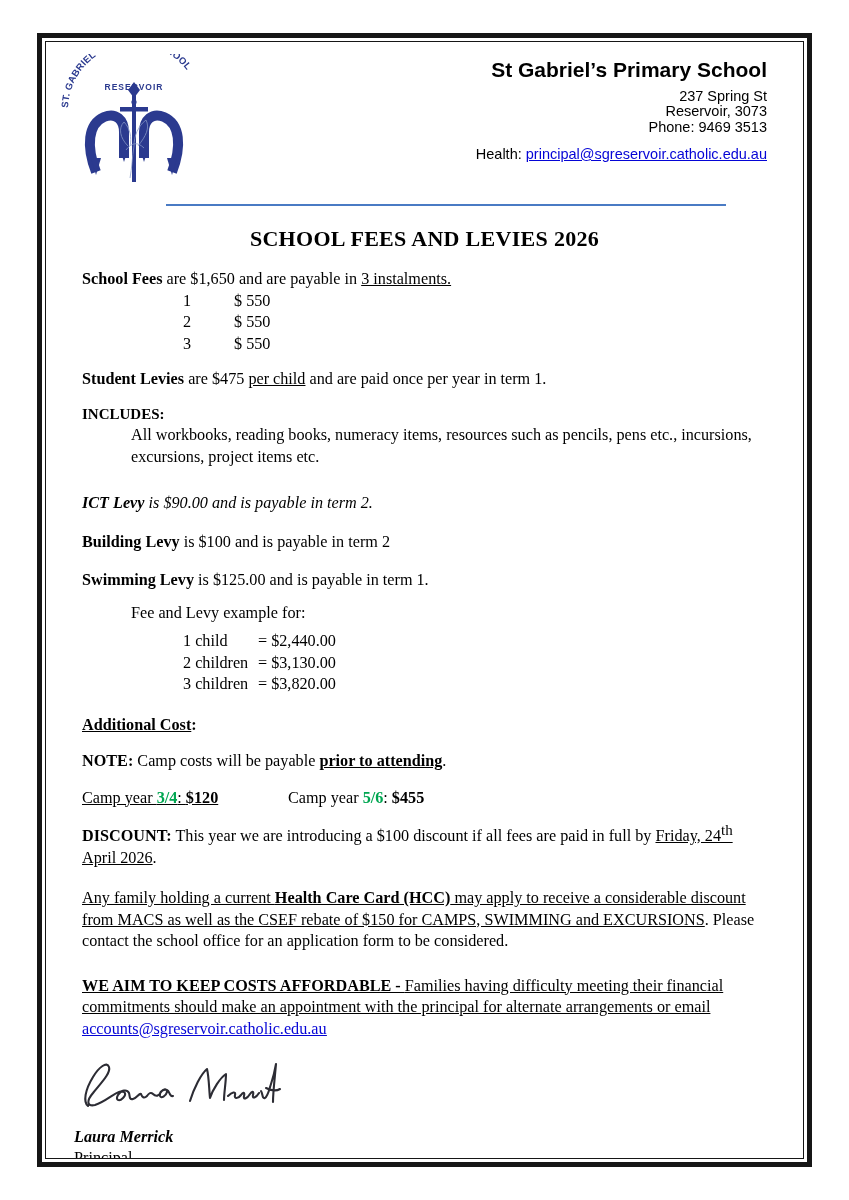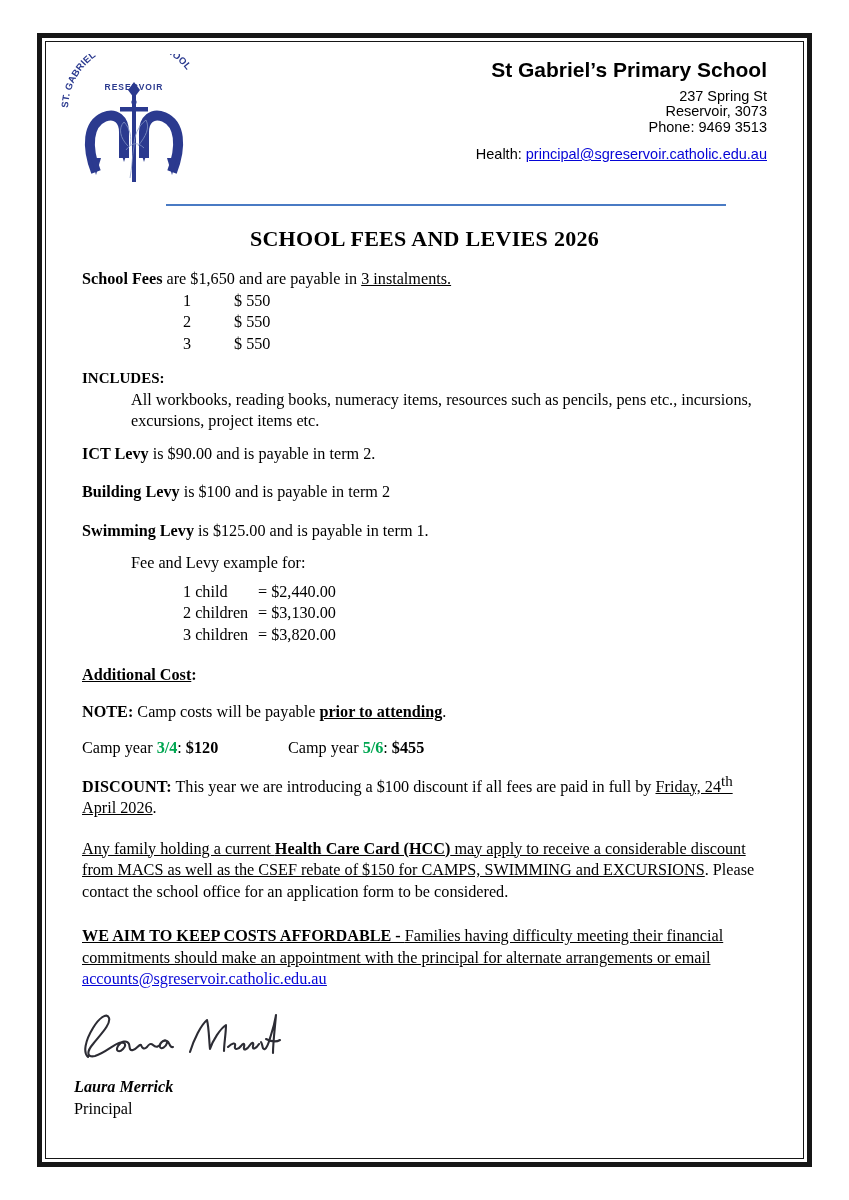--- a/index.html
+++ b/index.html
@@ -57,31 +57,31 @@
   .bodytext { font-size: 16.2px; line-height: 21.5px; }
   p { margin: 0; }
   b { font-weight: bold; }
   u { text-decoration: underline; }
   .p-schoolfees { margin-top: 17px; }
   .inst-row { padding-left: 101px; }
   .inst-num { display: inline-block; width: 51px; }
   .p-student { margin-top: 14px; }
   .p-includes-h { margin-top: 13px; font-size: 15px; font-weight: bold; }
   .includes-text { padding-left: 49px; }
-  .p-ict { margin-top: 11px; }
+  .p-ict { margin-top: 25px; font-style: italic; }
   .p-building { margin-top: 17px; }
   .p-swim { margin-top: 17px; }
   .p-exh { margin-top: 11px; padding-left: 49px; }
   .ex-rows { margin-top: 7px; }
   .ex-row { padding-left: 101px; }
   .ex-label { display: inline-block; width: 75px; }
   .p-addl { margin-top: 19px; font-weight: bold; }
   .p-note { margin-top: 15px; }
   .p-camp { margin-top: 15px; }
-  .camp-group1 { display: inline-block; width: 206px; }
+  .camp-group1 { display: inline-block; width: 206px; text-decoration: underline; }
   .green { color: #00a651; font-weight: bold; }
   .p-discount { margin-top: 17px; }
   .p-hcc { margin-top: 19px; }
   .p-weaim { margin-top: 23px; text-decoration: underline; }
   sup { font-size: 15px; line-height: 0; }
   
   .signature { margin-top: 10px; margin-left: -8px; }
   .sig-name { font-weight: bold; font-style: italic; margin-top: 4px; }
   .sig-role { margin-top: 0; }
 </style>
@@ -144,20 +144,21 @@
     <div class="bodytext">
 
       <p class="p-schoolfees"><b>School Fees</b><span> are $1,650 and are payable in </span><u>3 instalments.</u></p>
 
       <div class="inst-rows">
         <div class="inst-row"><span class="inst-num">1</span><span>$ 550</span></div>
         <div class="inst-row"><span class="inst-num">2</span><span>$ 550</span></div>
         <div class="inst-row"><span class="inst-num">3</span><span>$ 550</span></div>
       </div>
 
+      <p class="p-student"><b>Student Levies</b><span> are $475 </span><u>per child</u><span> and are paid once per year in term 1.</span></p>
 
       <p class="p-includes-h">INCLUDES:</p>
       <p class="includes-text">All workbooks, reading books, numeracy items, resources such as pencils, pens etc., incursions, excursions, project items etc.</p>
 
       <p class="p-ict"><b>ICT Levy</b><span> is $90.00 and is payable in term 2.</span></p>
 
       <p class="p-building"><b>Building Levy</b><span> is $100 and is payable in term 2</span></p>
 
       <p class="p-swim"><b>Swimming Levy</b><span> is $125.00 and is payable in term 1.</span></p>
 

